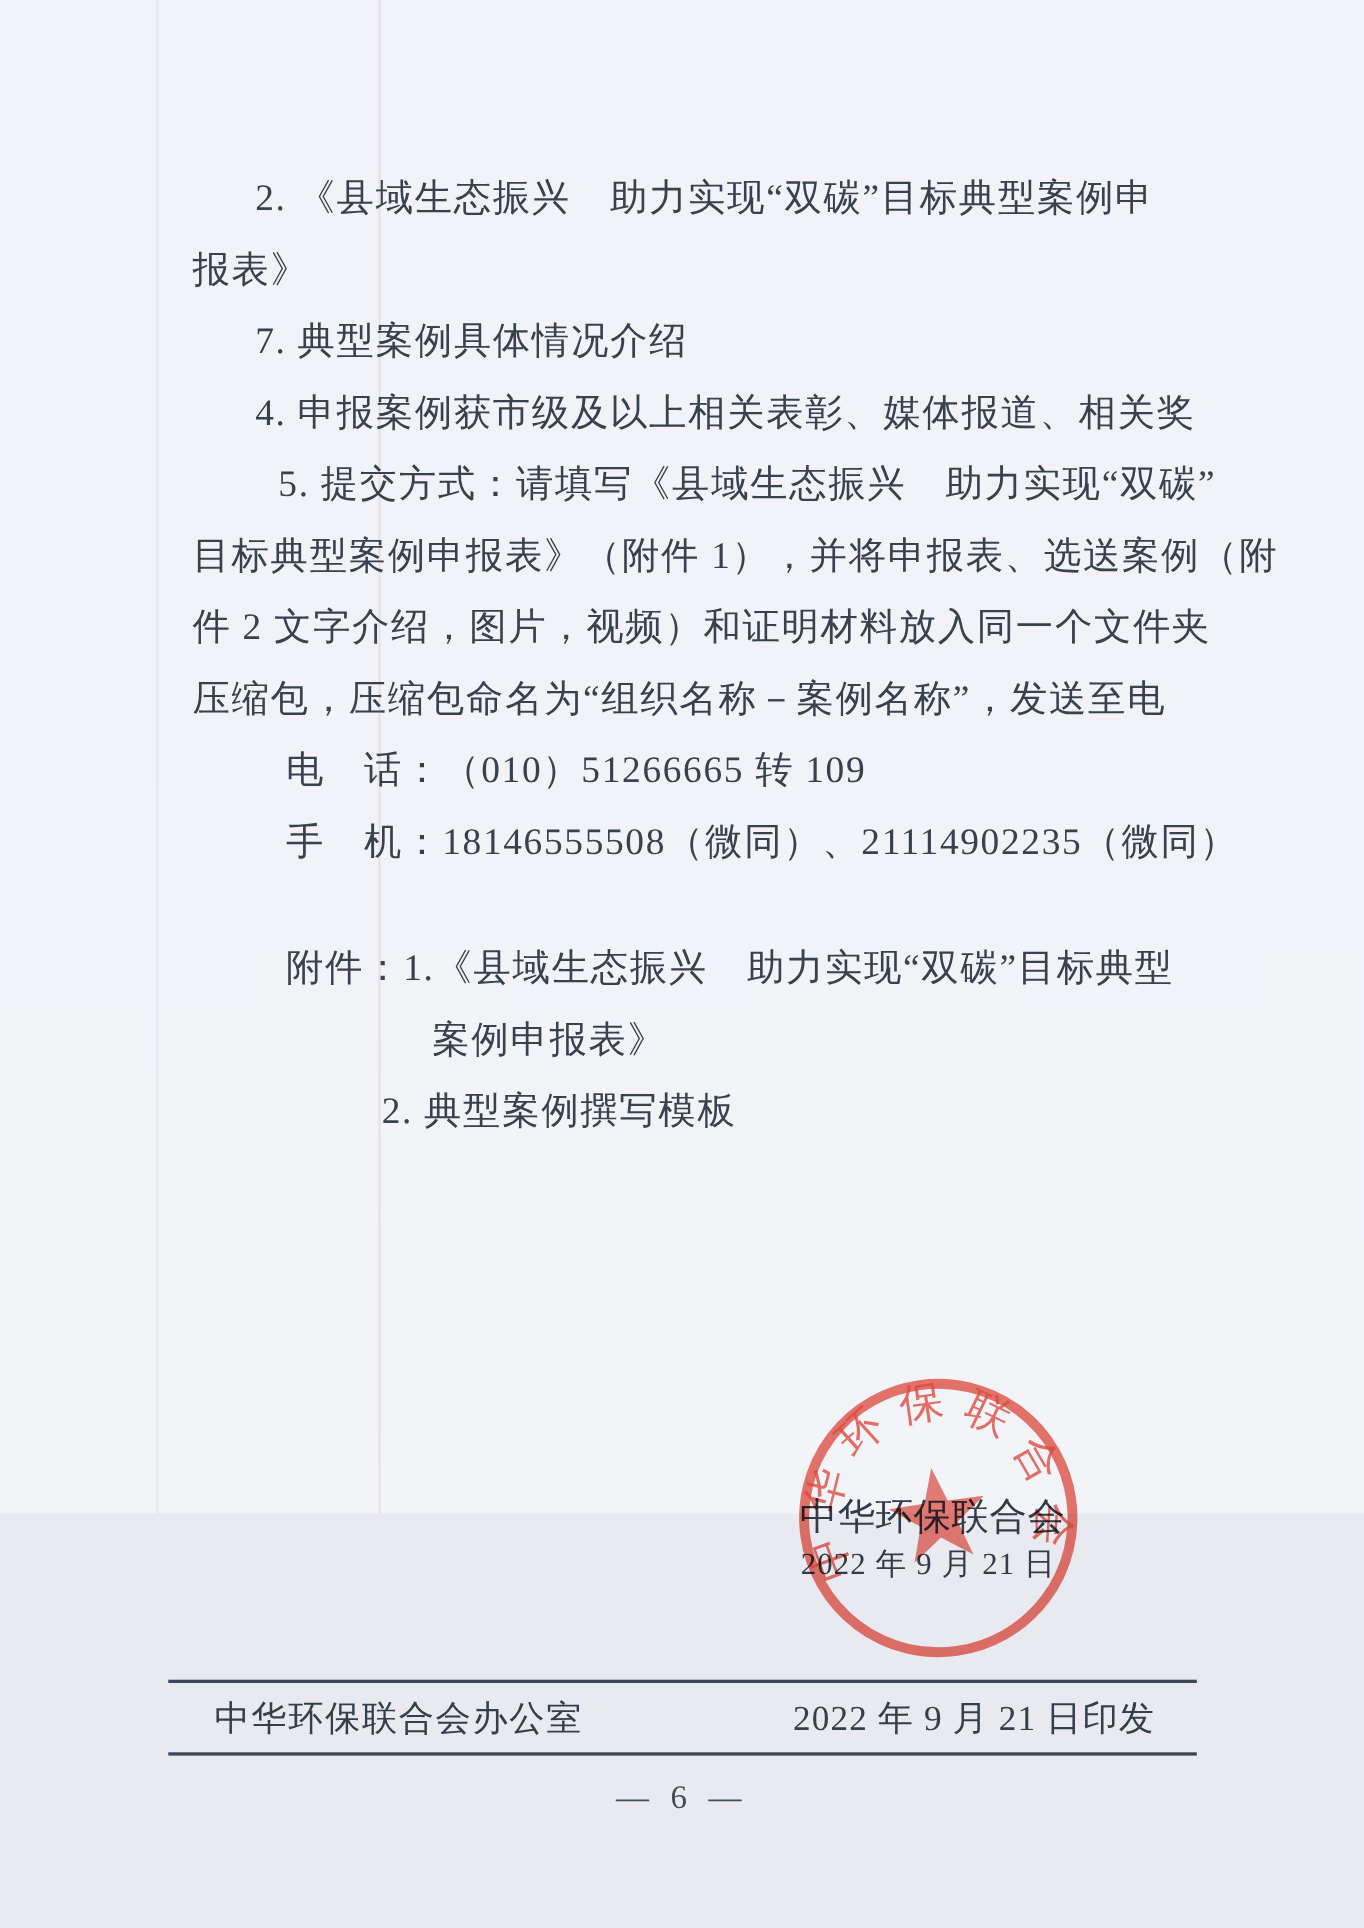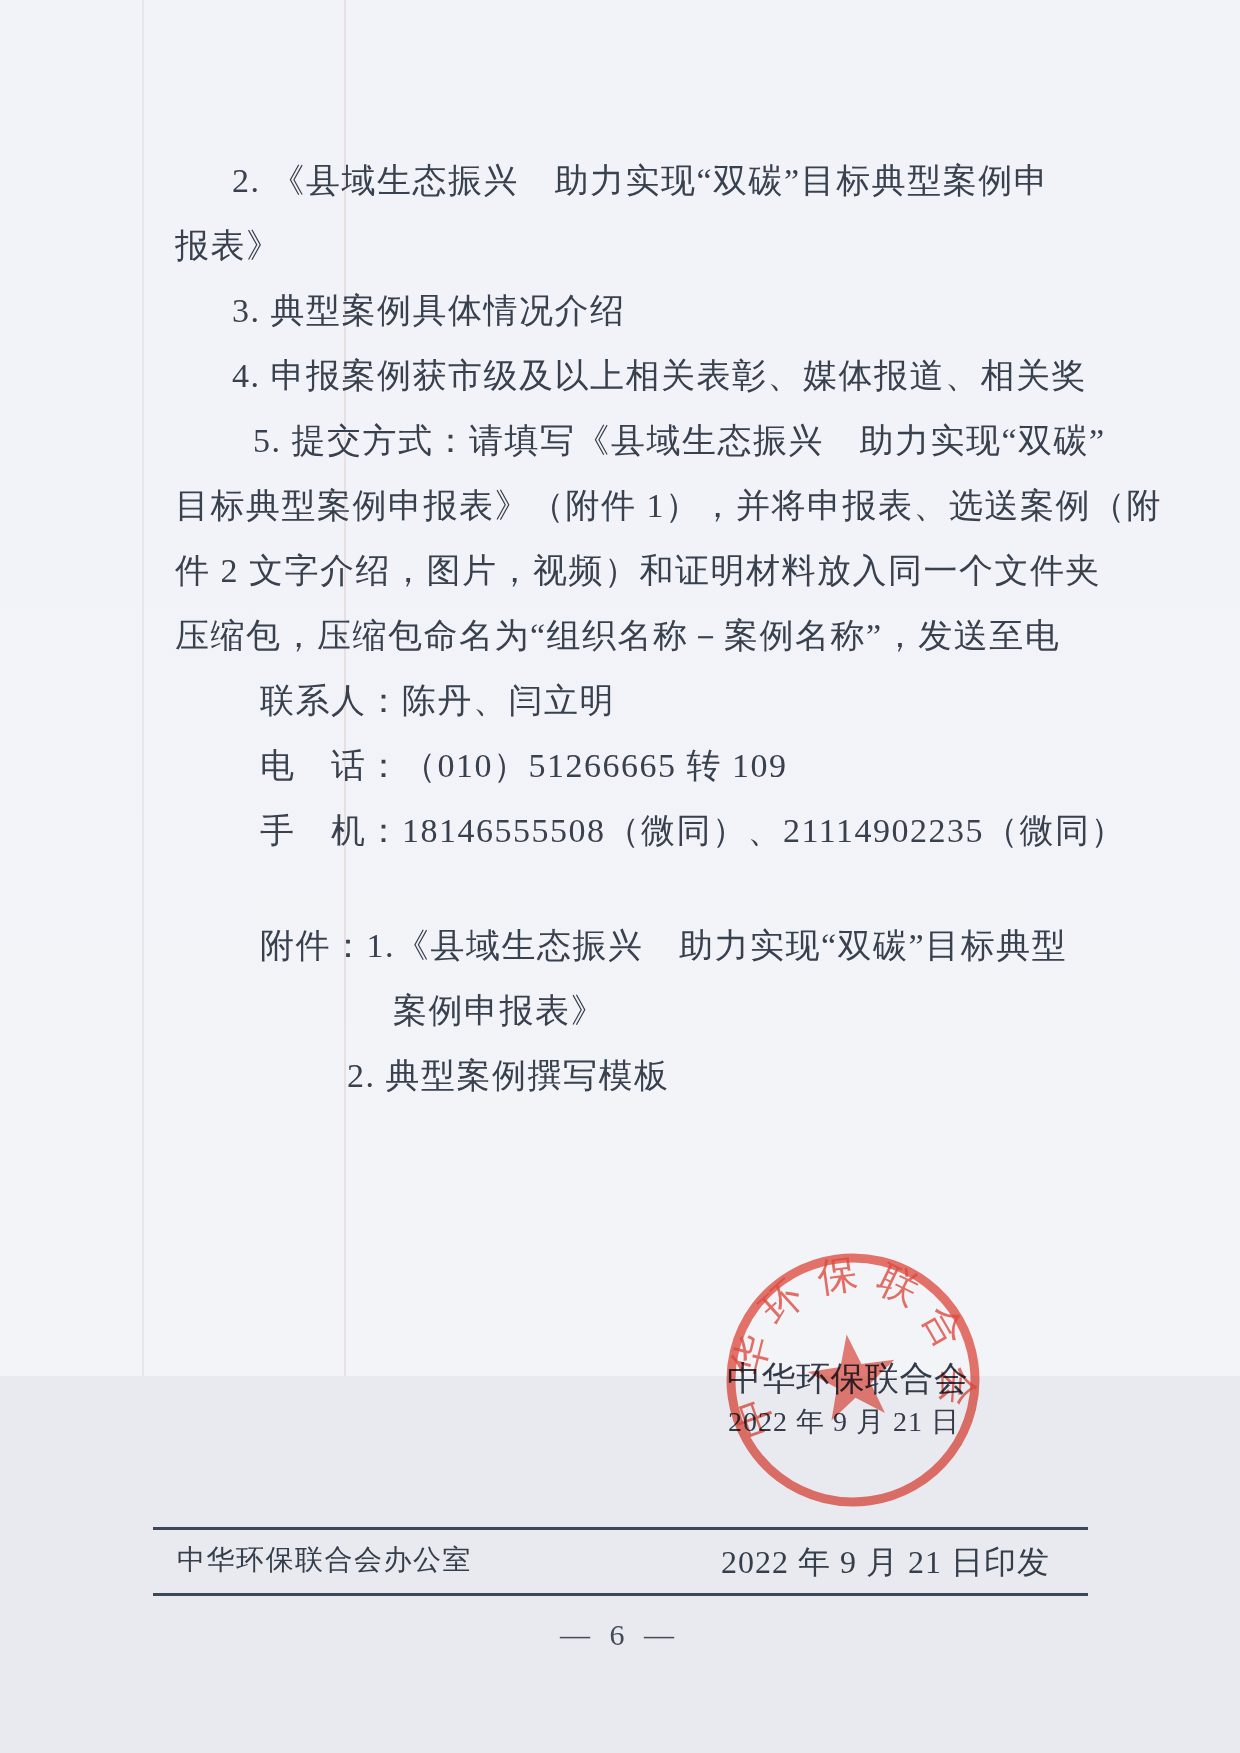--- a/index.html
+++ b/index.html
@@ -42,22 +42,22 @@
     position:absolute;left:713px;top:1240px;width:280px;height:280px;
     mix-blend-mode:multiply;transform:rotate(-8deg);
     pointer-events:none;
   }
 
   
   .rule{position:absolute;left:153px;width:935px;height:3px;background:#3d4757;}
   .rule-top{top:1527px;}
   .rule-bottom{top:1593px;}
   .footer-left{
-    position:absolute;left:177px;top:1541px;
-    font-size:28px;letter-spacing:1.5px;color:#353e4b;white-space:nowrap;
+    position:absolute;left:195px;top:1541px;
+    font-size:32px;letter-spacing:1.5px;color:#353e4b;white-space:nowrap;
   }
   .footer-right{
     position:absolute;right:190px;top:1541px;
     font-size:32px;letter-spacing:1px;color:#353e4b;white-space:nowrap;
   }
   .page-number{
     position:absolute;left:0;top:1618px;width:1240px;
     text-align:center;font-size:30px;letter-spacing:6px;color:#424b58;
   }
 </style>
@@ -65,27 +65,26 @@
 <body>
 
 <div class="page">
 
   <div class="crease crease-b"></div>
   <div class="crease crease-a"></div>
 
   <div class="body-text">
     <div class="line" style="--i:57px">2. 《县域生态振兴　助力实现“双碳”目标典型案例申</div>
     <div class="line" style="--i:0px">报表》</div>
-    <div class="line" style="--i:57px">3. 典型案例具体情况介绍</div>
+    <div class="line" style="--i:57px">7. 典型案例具体情况介绍</div>
     <div class="line" style="--i:57px">4. 申报案例获市级及以上相关表彰、媒体报道、相关奖</div>
     <div class="line" style="--i:78px">5. 提交方式：请填写《县域生态振兴　助力实现“双碳”</div>
     <div class="line" style="--i:0px">目标典型案例申报表》（附件 1），并将申报表、选送案例（附</div>
     <div class="line" style="--i:0px">件 2 文字介绍，图片，视频）和证明材料放入同一个文件夹</div>
     <div class="line" style="--i:0px">压缩包，压缩包命名为“组织名称－案例名称”，发送至电</div>
-    <div class="line" style="--i:85px">联系人：陈丹、闫立明</div>
     <div class="line" style="--i:85px">电　话：（010）51266665 转 109</div>
     <div class="line" style="--i:85px">手　机：18146555508（微同）、21114902235（微同）</div>
     <div class="gap"></div>
     <div class="line" style="--i:85px">附件：1.《县域生态振兴　助力实现“双碳”目标典型</div>
     <div class="line" style="--i:218px">案例申报表》</div>
     <div class="line" style="--i:172px">2. 典型案例撰写模板</div>
   </div>
 
   <div class="sig-org">中华环保联合会</div>
   <div class="sig-date">2022 年 9 月 21 日</div>

